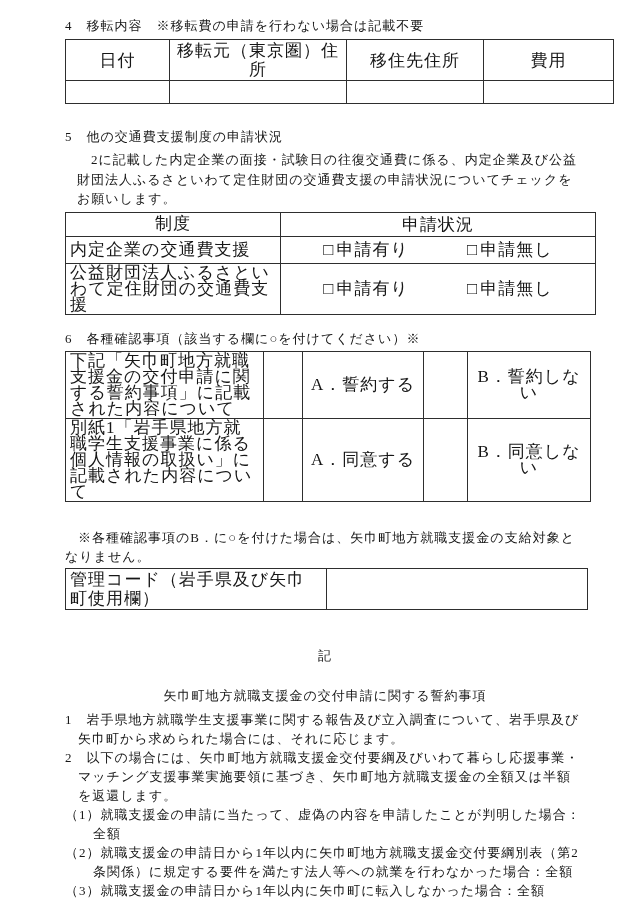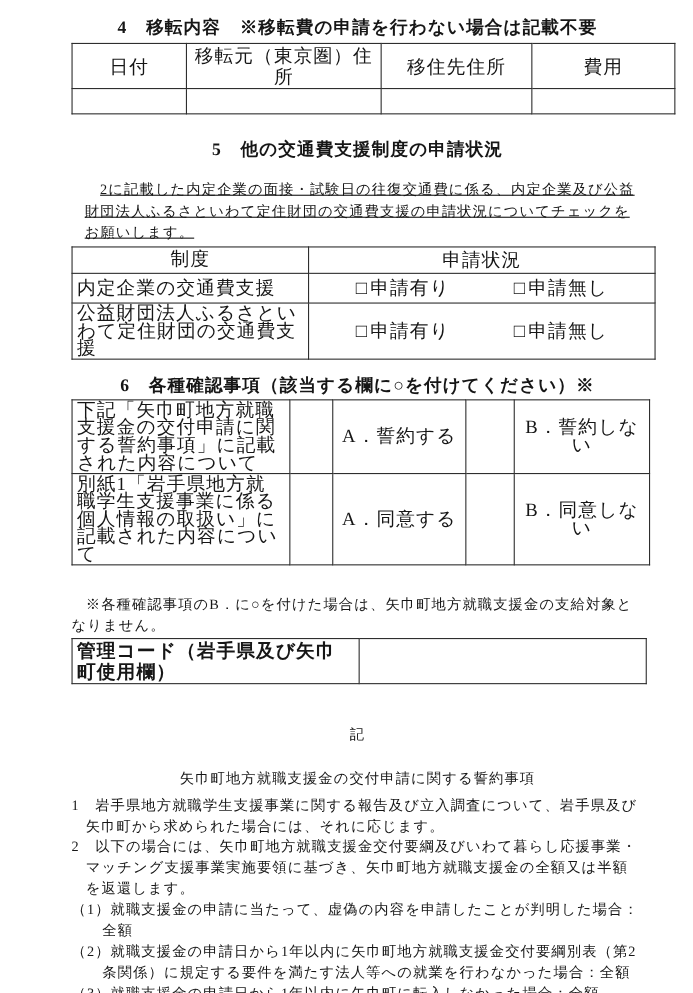--- a/index.html
+++ b/index.html
@@ -3,36 +3,36 @@
 <meta charset="utf-8">
 <style>
   html,body{margin:0;padding:0;}
   body{
     width:630px;height:903px;overflow:hidden;background:#ffffff;
     font-family:"Liberation Serif","DejaVu Serif",serif;
     color:#161616;font-size:13px;line-height:19px;letter-spacing:1px;
   }
   .page{padding:16px 45px 0 65px;width:520px;}
 
-  .sec-heading{margin:0;font-size:16px;font-weight:bold;line-height:19px;text-align:center;}
+  .sec-heading{margin:0;font-size:13px;font-weight:normal;line-height:19px;}
   #h4{margin-top:0;}
   #h5{margin-top:23px;}
   #h6{margin-top:14px;}
 
   table{border-collapse:collapse;width:520px;table-layout:fixed;}
   th,td{border:1px solid #2e2e2e;padding:1px 4px;font-weight:normal;font-size:17px;vertical-align:middle;}
 
   
   #t4{margin-top:4px;}
   #t4 th{height:22px;text-align:center;}
   #t4 td{height:20px;}
   #t4 .c0{width:95px;}#t4 .c1{width:168px;}#t4 .c2{width:128px;}#t4 .c3{width:121px;}
 
   
-  .intro{margin:16px 0 0 12px;text-indent:14px;line-height:19.5px;text-decoration:underline;}
+  .intro{margin:4px 0 0 12px;text-indent:14px;line-height:19.5px;}
   #t5{margin-top:3px;}
   #t5 th{height:21px;text-align:center;}
   #t5 .sys{width:206px;line-height:16px;}
   #t5 .status{width:306px;margin-left:22px;}
   #t5 .r1 td{height:24px;}
   #t5 .r2 td{height:33px;}
   .optwrap{display:flex;justify-content:center;gap:58px;}
   .opt{white-space:nowrap;}
   .cb{display:inline-block;margin-right:2px;}
 
@@ -45,21 +45,21 @@
   #t6 .oa{width:112px;text-align:center;}
   #t6 .ob{width:114px;text-align:center;}
   #t6 .r0 td{height:44px;}
   #t6 .r1 td{height:48px;}
   #t6 .r2 td{height:32px;}
 
   .note{margin:26px 0 0 0;text-indent:13px;line-height:19.5px;}
 
   #tadmin{margin-top:1px;}
   #tadmin td{height:19px;}
-  #tadmin .lab{width:252px;font-weight:bold;}
+  #tadmin .lab{width:252px;}
   #tadmin .val{width:252px;}
 
   .center{text-align:center;margin:0;line-height:19px;}
   #ki{margin-top:36px;}
   #pledge-title{margin-top:21px;}
 
   .items{margin-top:5px;}
   .item{margin:0;padding-left:13px;text-indent:-13px;line-height:19px;}
   .subitem{margin:0;padding-left:28px;text-indent:-28px;line-height:19px;}
 </style>

